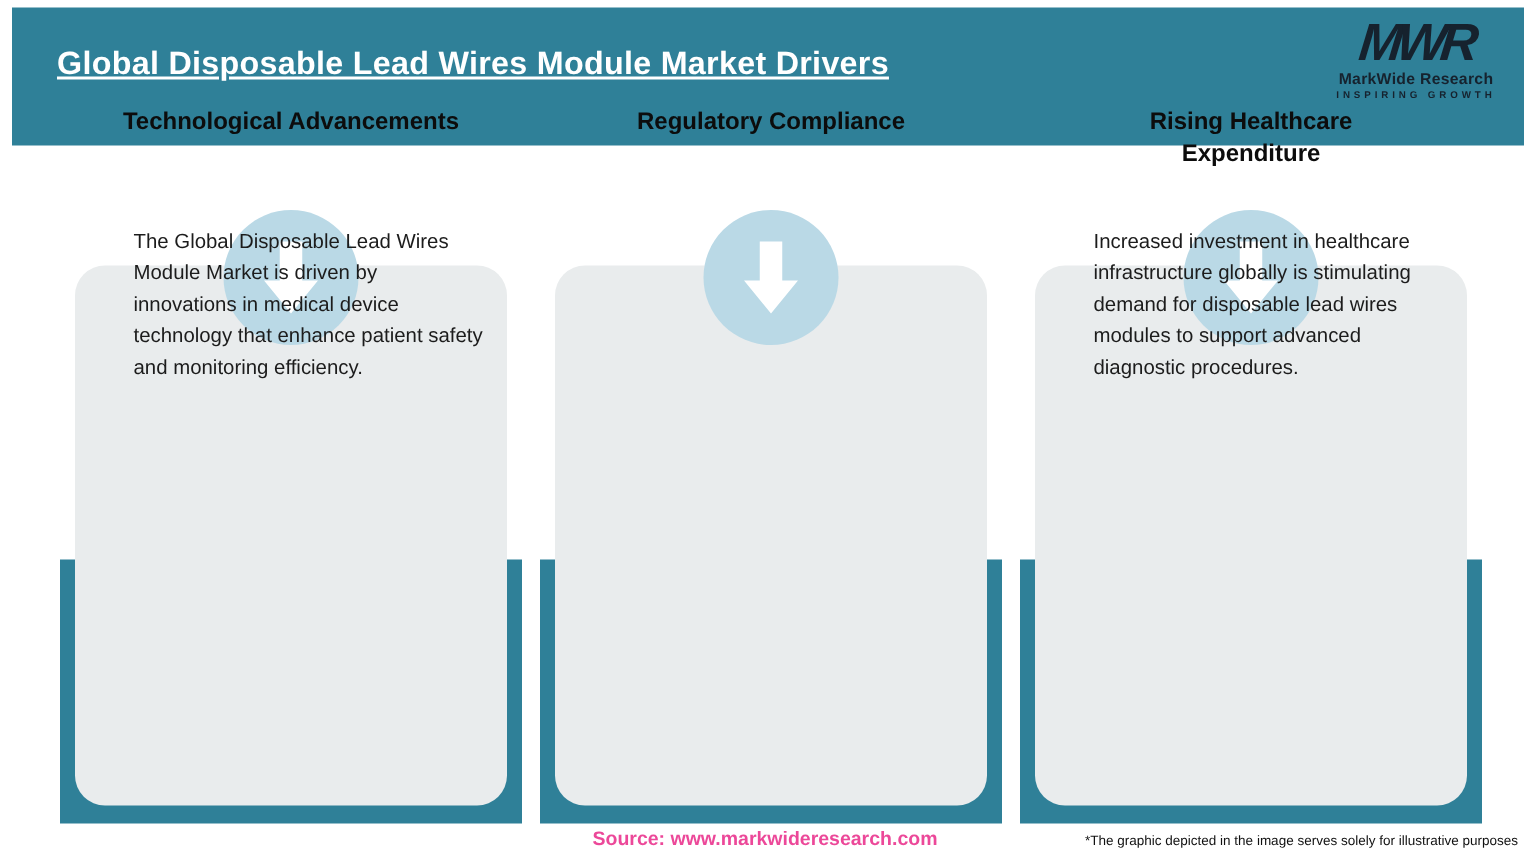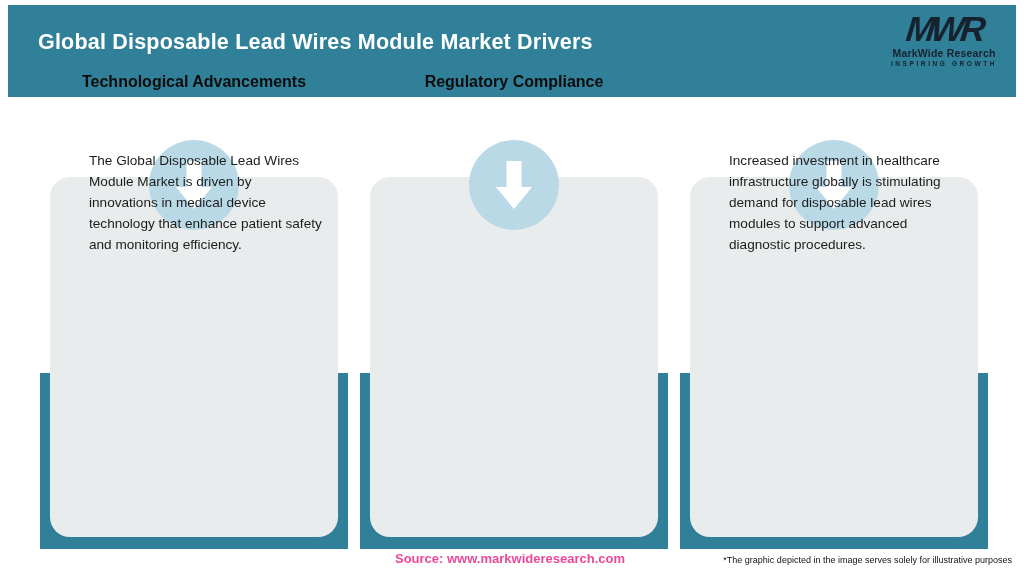--- a/index.html
+++ b/index.html
@@ -19,20 +19,21 @@
     width: 1008px; height: 92px;
     background: #2F8098;
   }
   .header-title {
     position: absolute;
     left: 30px; top: 25px;
     color: #ffffff;
     font-size: 21.5px;
     font-weight: bold;
     letter-spacing: 0.2px;
+    text-decoration: underline;
   }
   .logo {
     position: absolute;
     right: 12px; top: 6px;
     width: 120px;
     text-align: center;
     color: #16222E;
   }
   .logo-monogram {
     font-size: 35px;
@@ -170,17 +171,18 @@
 </div>
 
 <div class="card-group g3">
   <div class="card-shadow"></div>
   <div class="card"></div>
   <div class="arrow-circle">
     <svg width="40" height="56" viewBox="0 0 40 56" aria-hidden="true">
       <path d="M12.5 2 H27.5 V28 H38 L20 50 L2 28 H12.5 Z" fill="#ffffff"></path>
     </svg>
   </div>
+  <div class="card-title">Rising Healthcare Expenditure</div>
   <div class="card-body">Increased investment in healthcare infrastructure globally is stimulating demand for disposable lead wires modules to support advanced diagnostic procedures.</div>
 </div>
 
 <div class="footer-source">Source: www.markwideresearch.com</div>
 <div class="footer-disclaimer">*The graphic depicted in the image serves solely for illustrative purposes</div>
 
 </body></html>

